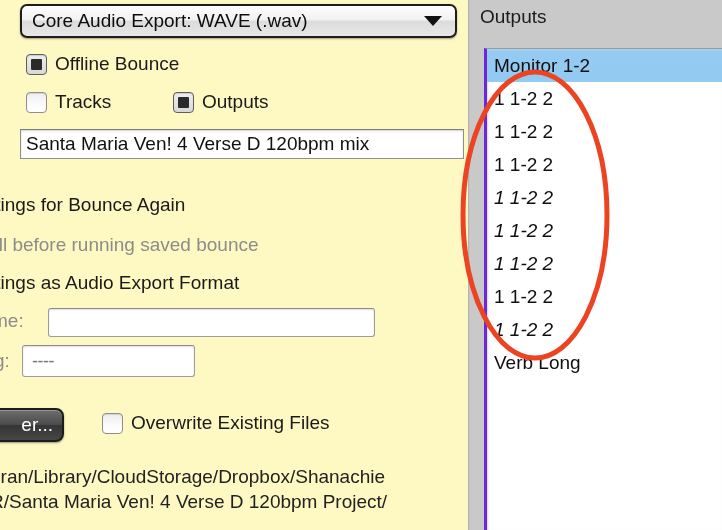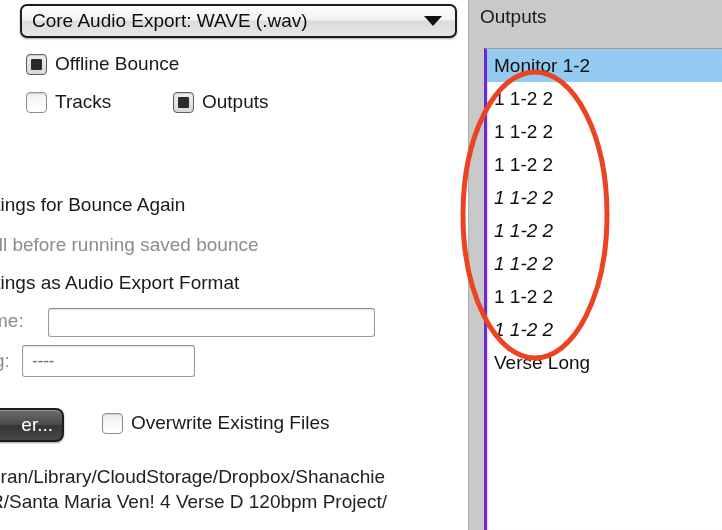--- a/index.html
+++ b/index.html
@@ -21,21 +21,21 @@
     height: 530px;
     overflow: hidden;
     background: #c8c8c8;
   }
 
   
   .left-panel {
     position: absolute;
     left: 0; top: 0;
     width: 470px; height: 530px;
-    background: #ffffff;
+    background: #fef9c3;
     overflow: hidden;
   }
   .panel-divider {
     position: absolute;
     left: 468px; top: 0;
     width: 2px; height: 530px;
     background: linear-gradient(to right, #a9a9a9, #cfcfcf);
   }
 
   
@@ -255,20 +255,23 @@
     <div class="cbrow" style="left:26px; top:91px;">
       <span class="checkbox off"></span>
       <span class="cb-label">Tracks</span>
     </div>
 
     <div class="cbrow" style="left:173px; top:91px;">
       <span class="checkbox on"></span>
       <span class="cb-label">Outputs</span>
     </div>
 
+    <div class="namefield">
+      <span>Santa Maria Ven! 4 Verse D 120bpm mix</span>
+    </div>
 
     <div class="clipped-label" style="left:-10px; top:194px;">ttings for Bounce Again</div>
 
     <div class="clipped-label dim" style="left:-14px; top:234px;">All before running saved bounce</div>
 
     <div class="clipped-label" style="left:-10px; top:272px;">ttings as Audio Export Format</div>
 
     <div class="clipped-label dim" style="left:-8px; top:310px;">me:</div>
 
     <div class="clipped-label dim" style="left:-6px; top:350px;">g:</div>
@@ -302,21 +305,21 @@
     <div class="list-box" id="outputs-list">
         <div class="list-item selected">Monitor 1-2</div>
         <div class="list-item">1 1-2 2</div>
         <div class="list-item">1 1-2 2</div>
         <div class="list-item">1 1-2 2</div>
         <div class="list-item italic">1 1-2 2</div>
         <div class="list-item italic">1 1-2 2</div>
         <div class="list-item italic">1 1-2 2</div>
         <div class="list-item">1 1-2 2</div>
         <div class="list-item italic">1 1-2 2</div>
-        <div class="list-item">Verse Long</div>
+        <div class="list-item">Verb Long</div>
       </div>
   </div>
 
   <svg class="annotation" id="annotation-svg" viewBox="0 0 722 530">
       <ellipse cx="535" cy="215" rx="72" ry="143" fill="none" stroke="#ec4423" stroke-width="5"></ellipse>
     </svg>
 
 </div>
 
 </body></html>

